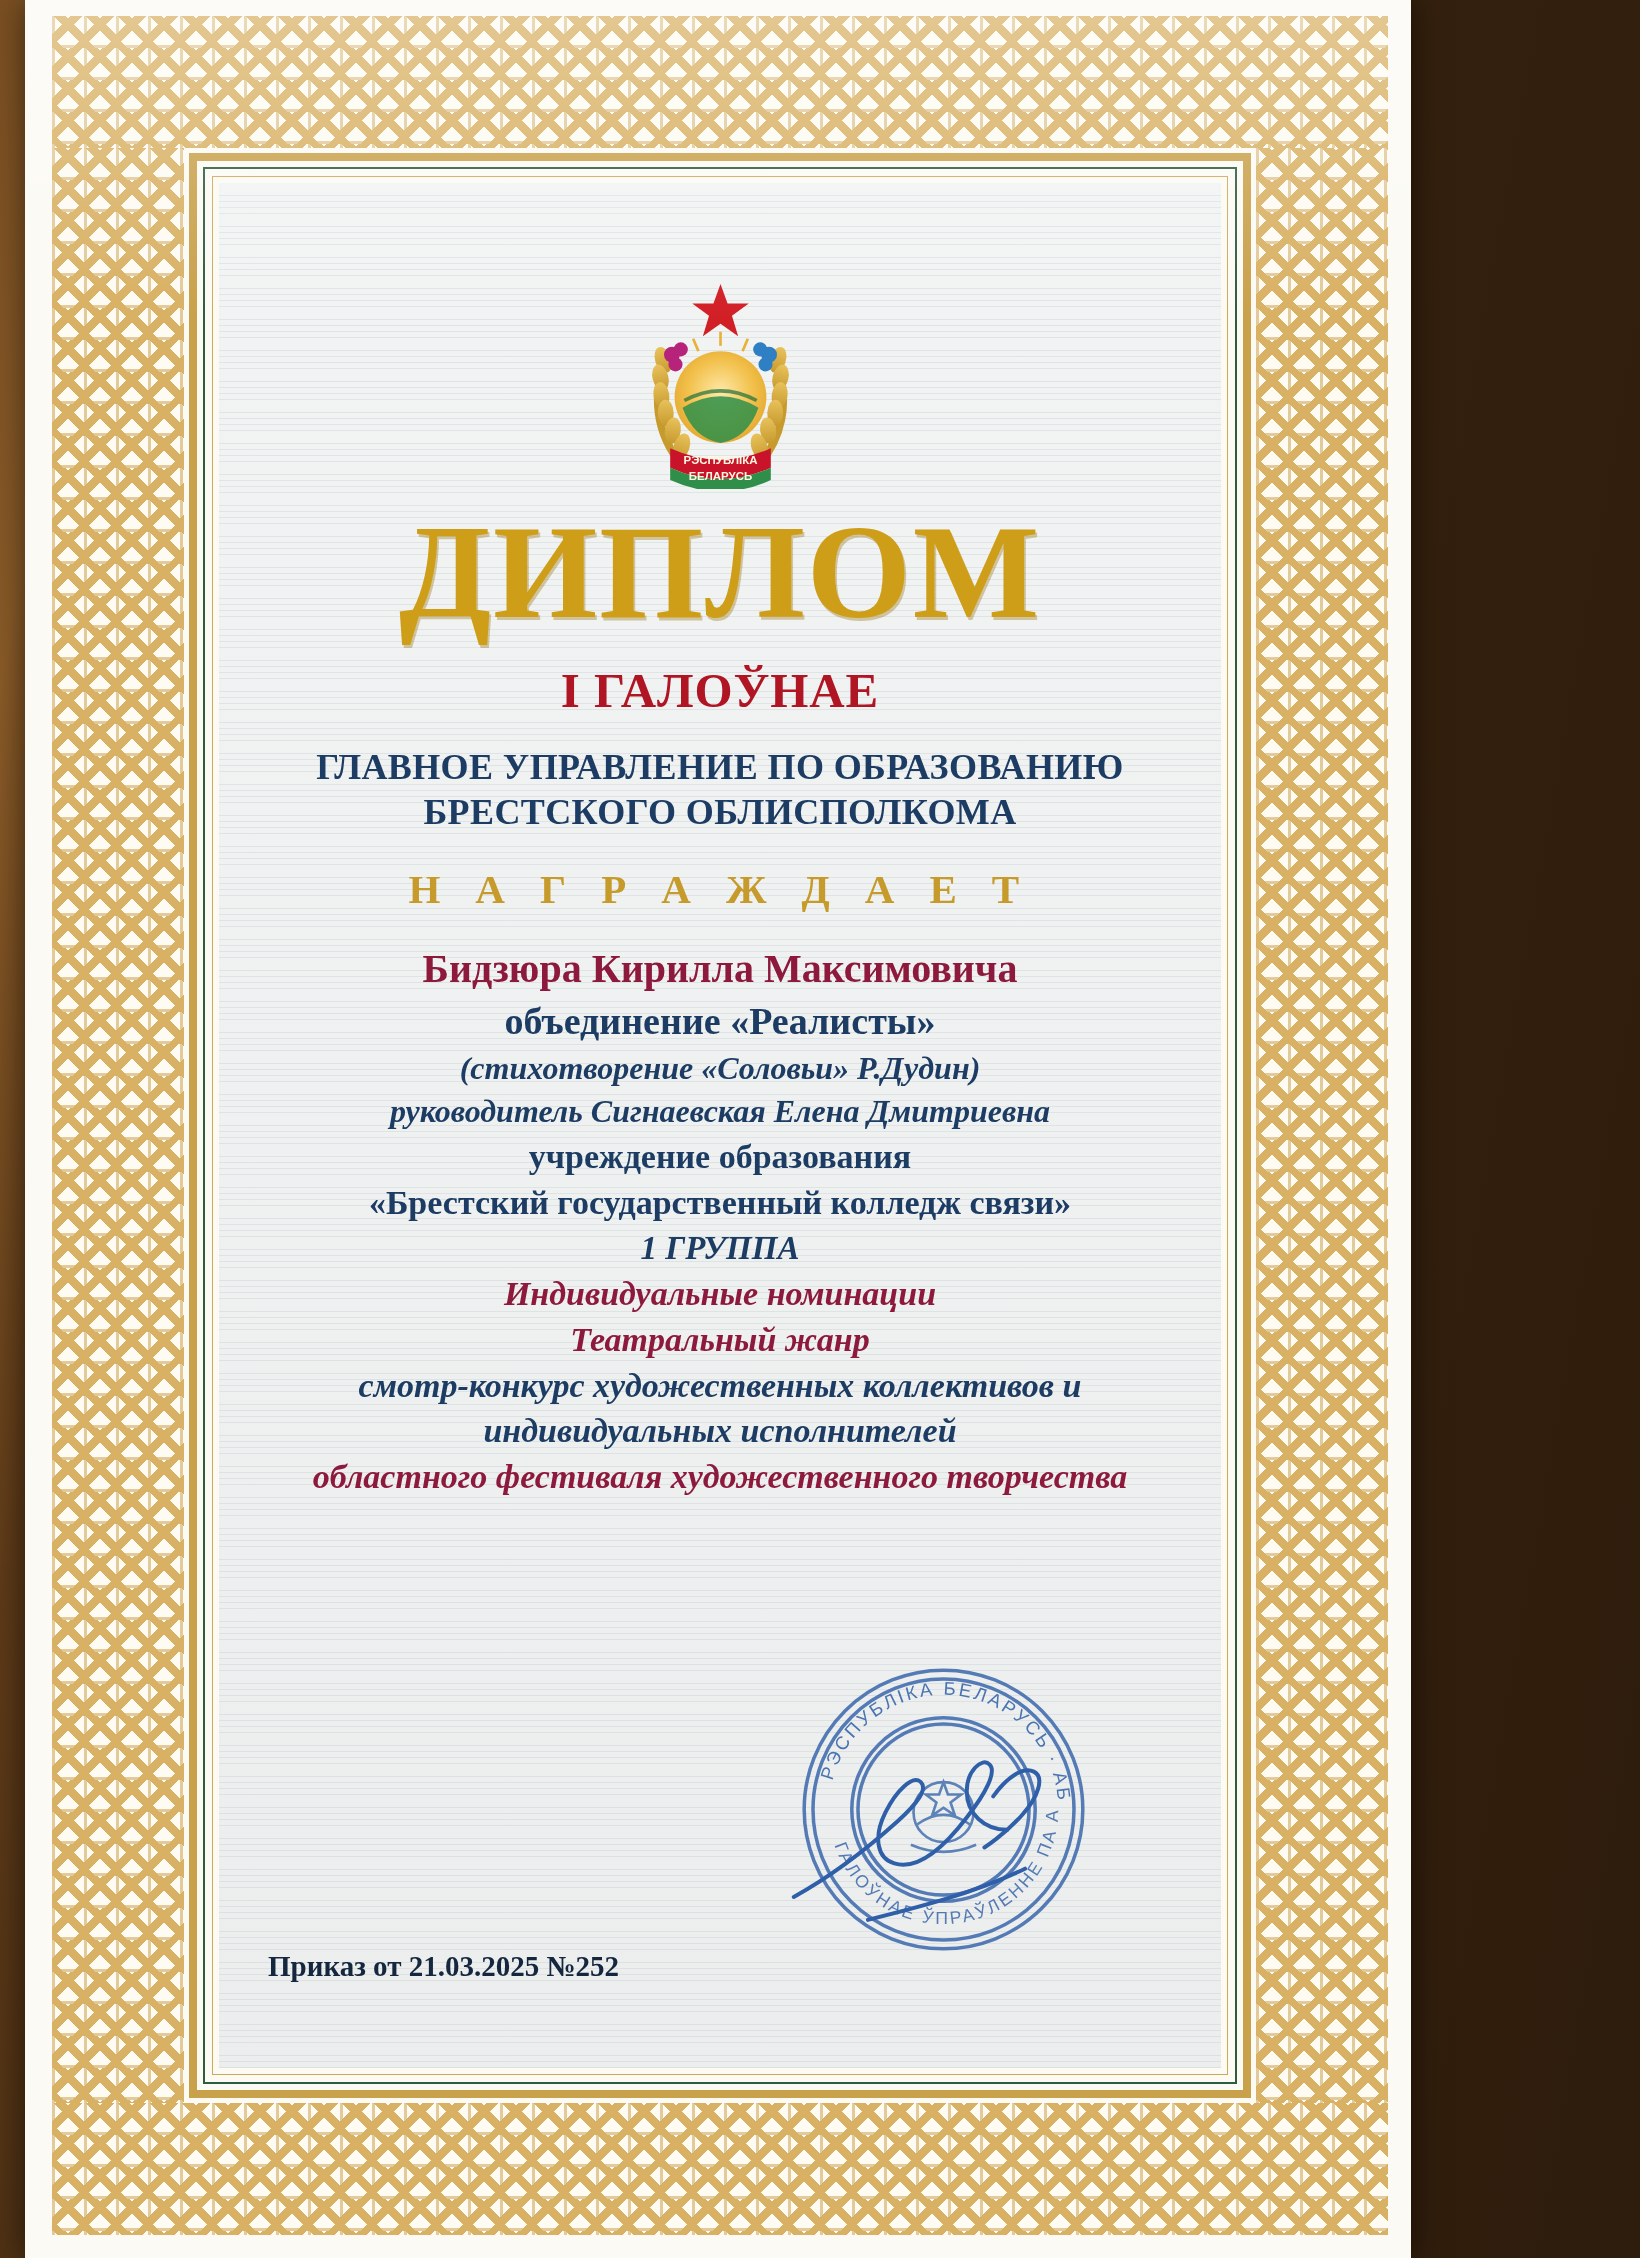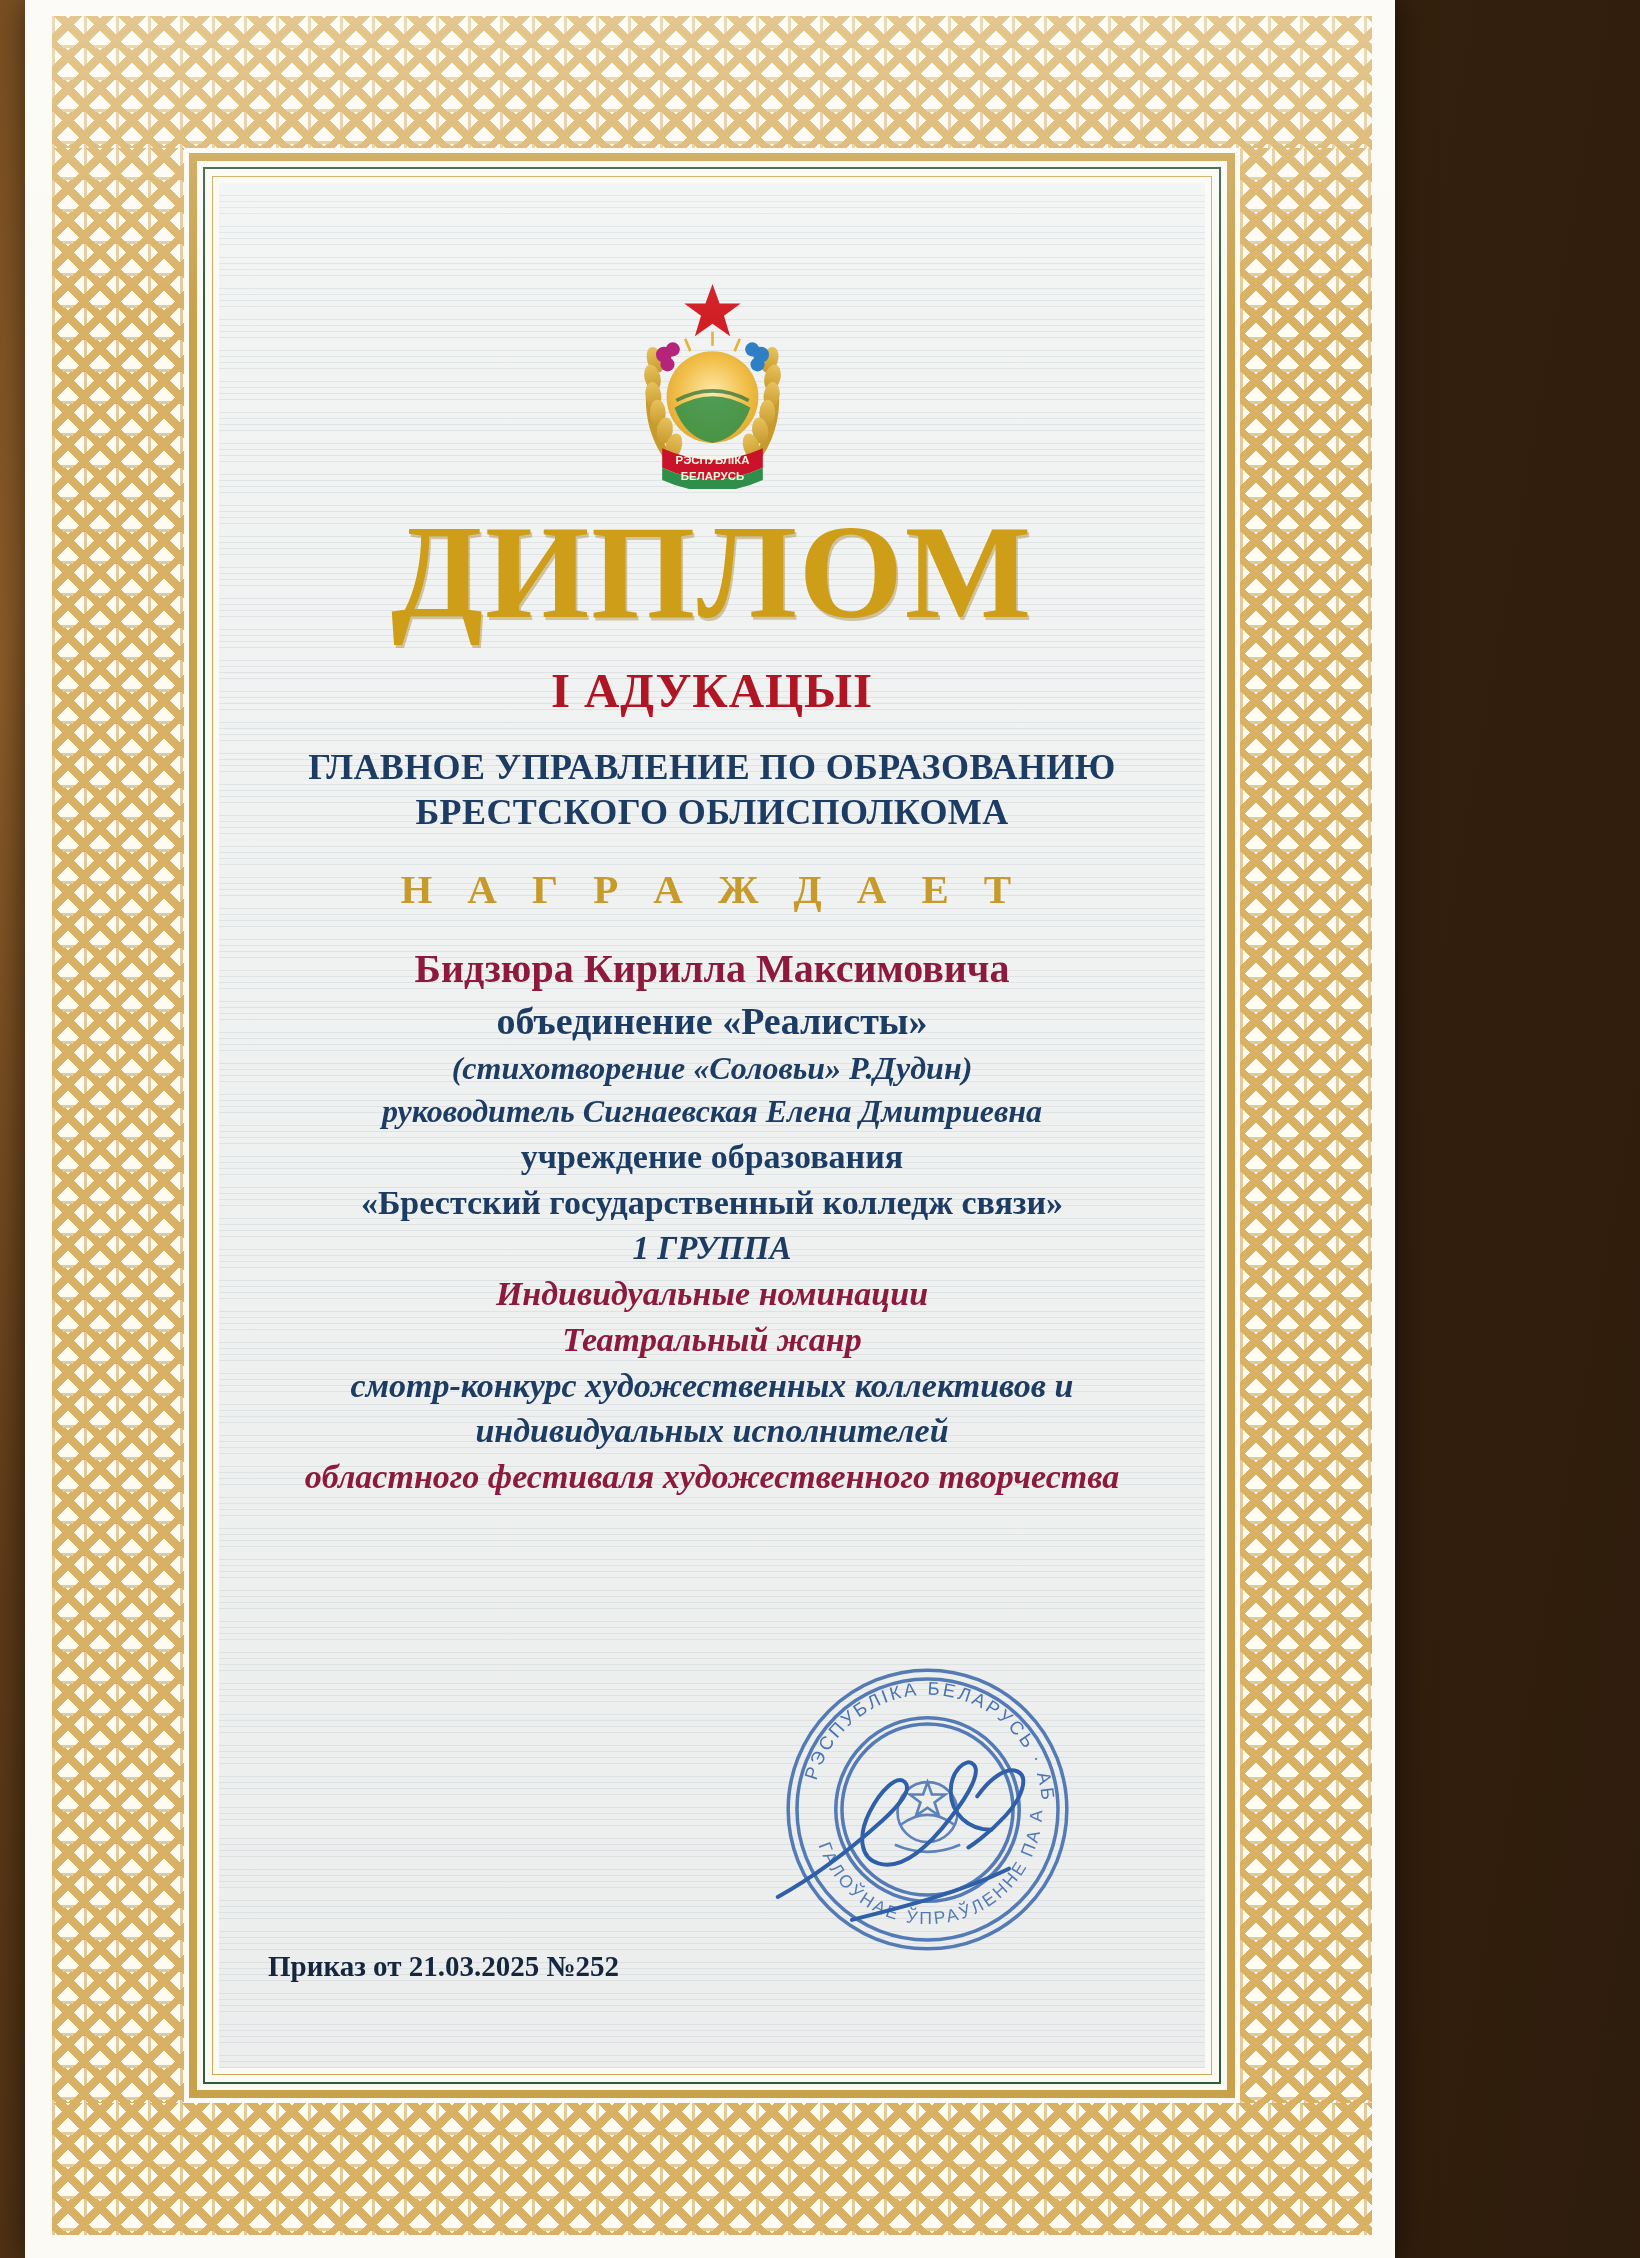--- a/index.html
+++ b/index.html
@@ -23,20 +23,21 @@
 
   
   .sheet {
     position: absolute;
     left: 25px;
     top: 0px;
     width: 1370px;
     height: 2258px;
     background: #a16207;
     box-shadow: 0 0 30px rgba(0,0,0,.55);
+    padding-left: 16px;
   }
 
   
   .paper-margin {
     position: absolute;
     inset: 0;
     background: #fbfaf4;
   }
 
   
@@ -312,21 +313,21 @@
 
             <path d="M58 204 q57 26 114 0 l0 22 q-57 26 -114 0z" fill="#c8132a"></path>
             <path d="M58 226 q57 26 114 0 l0 14 q-57 26 -114 0z" fill="#2f8f4a"></path>
             <text x="115" y="222" text-anchor="middle" font-size="13" font-family="Liberation Sans, sans-serif" fill="#fff8e0" font-weight="bold">РЭСПУБЛІКА</text>
             <text x="115" y="240" text-anchor="middle" font-size="13" font-family="Liberation Sans, sans-serif" fill="#fff8e0" font-weight="bold">БЕЛАРУСЬ</text>
           </svg>
         </div>
       </div>
 
       <div class="title-diplom">ДИПЛОМ</div>
-      <div class="title-degree">I АДУКАЦЫІ</div>
+      <div class="title-degree">I ГАЛОЎНАЕ</div>
 
       <div class="org-line">ГЛАВНОЕ УПРАВЛЕНИЕ ПО ОБРАЗОВАНИЮ</div>
       <div class="org-line" style="margin-top:1.8px">БРЕСТСКОГО ОБЛИСПОЛКОМА</div>
 
       <div class="awards-word">Н А Г Р А Ж Д А Е Т</div>
 
       <div class="body-block">
         <div class="ln name">Бидзюра Кирилла Максимовича</div>
         <div class="ln group">объединение «Реалисты»</div>
         <div class="ln poem">(стихотворение «Соловьи» Р.Дудин)</div>

